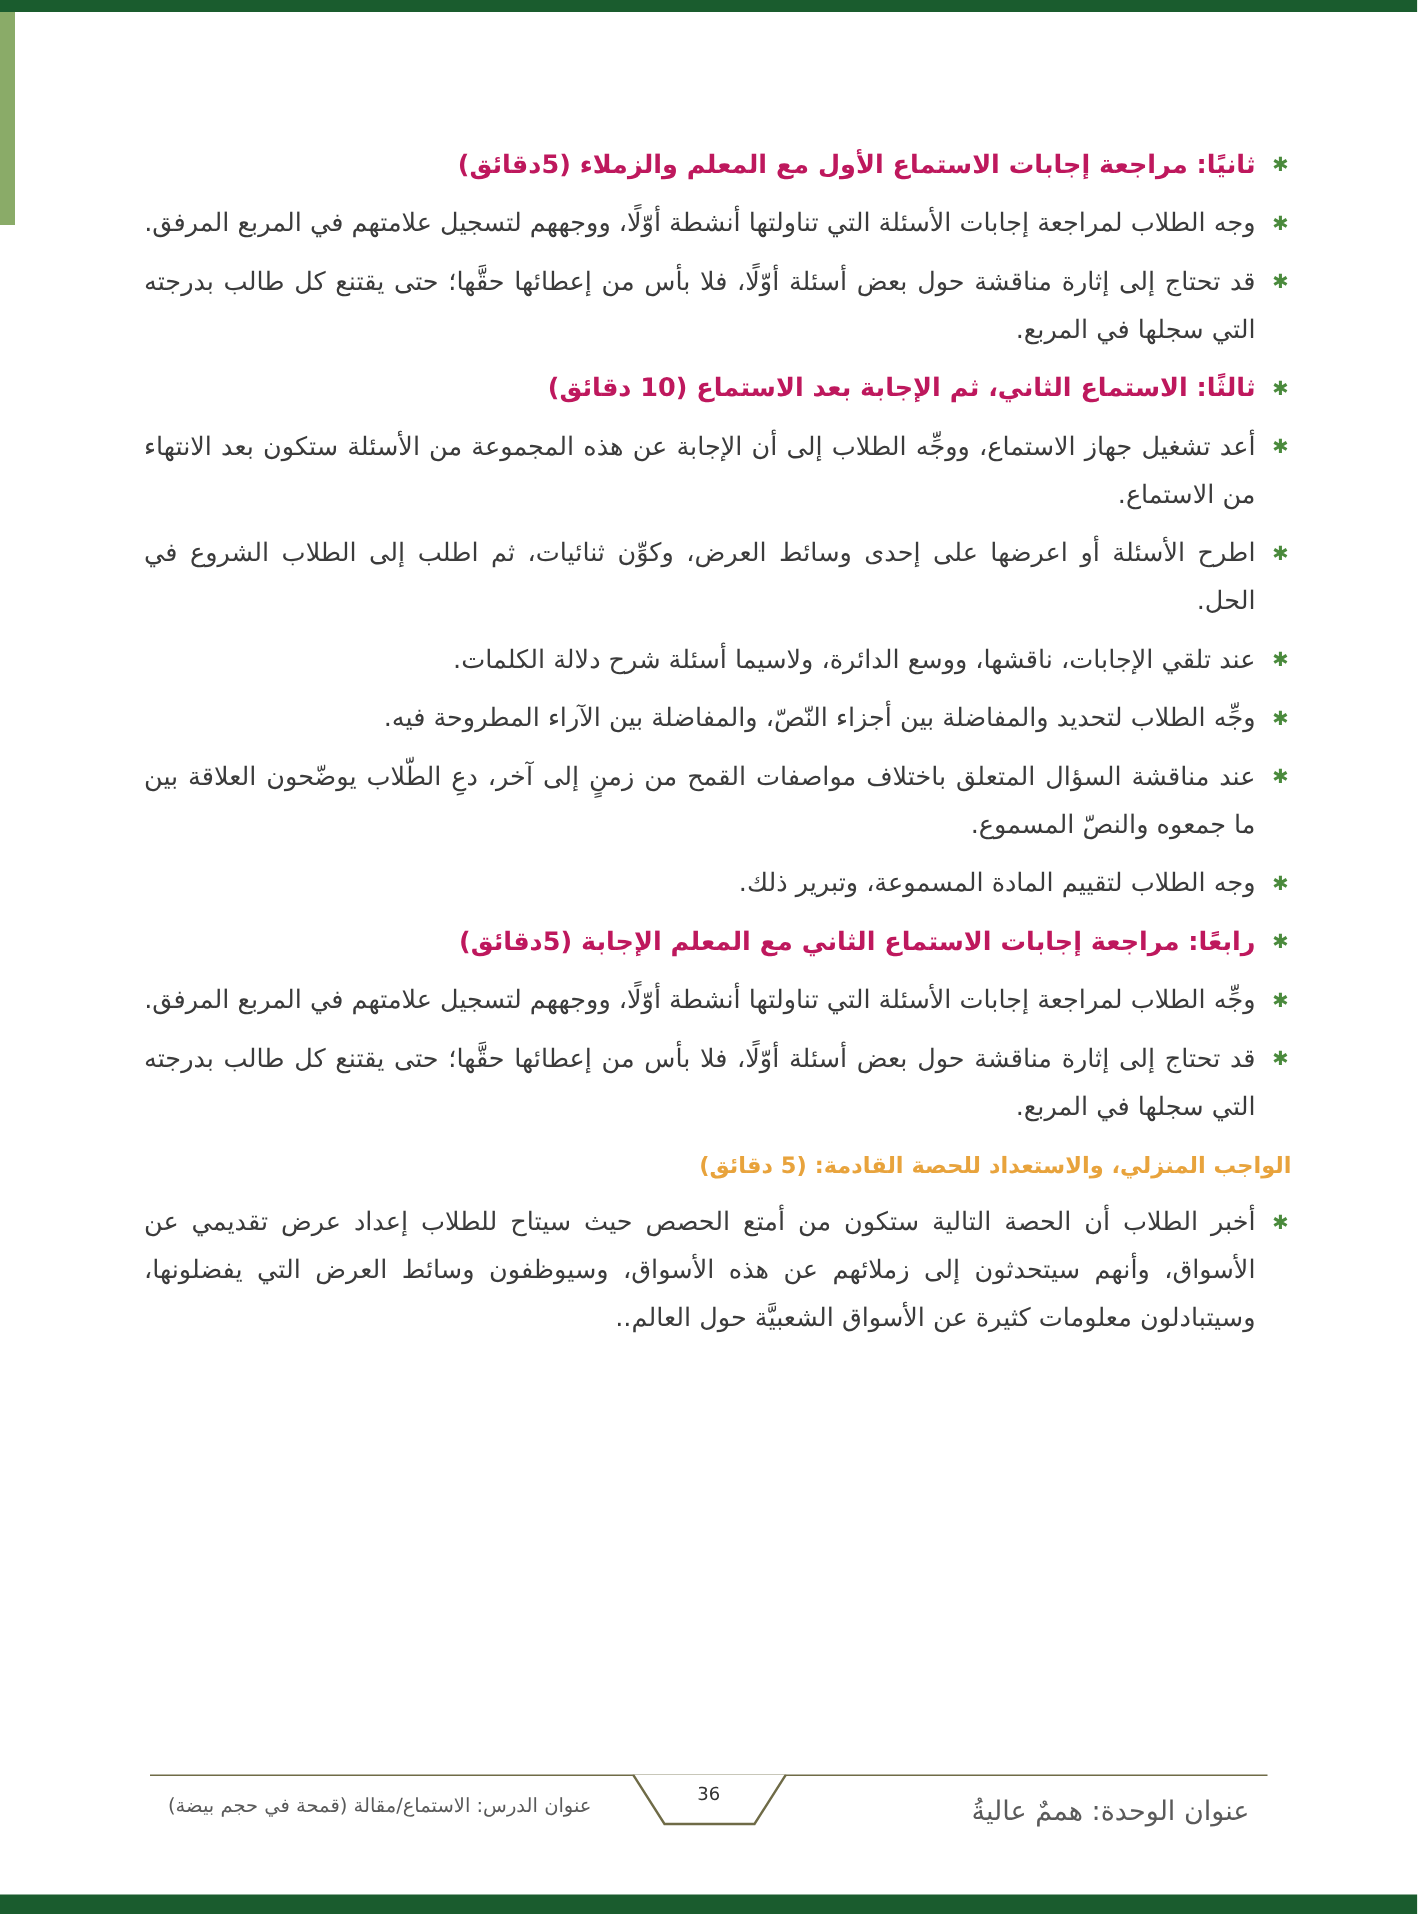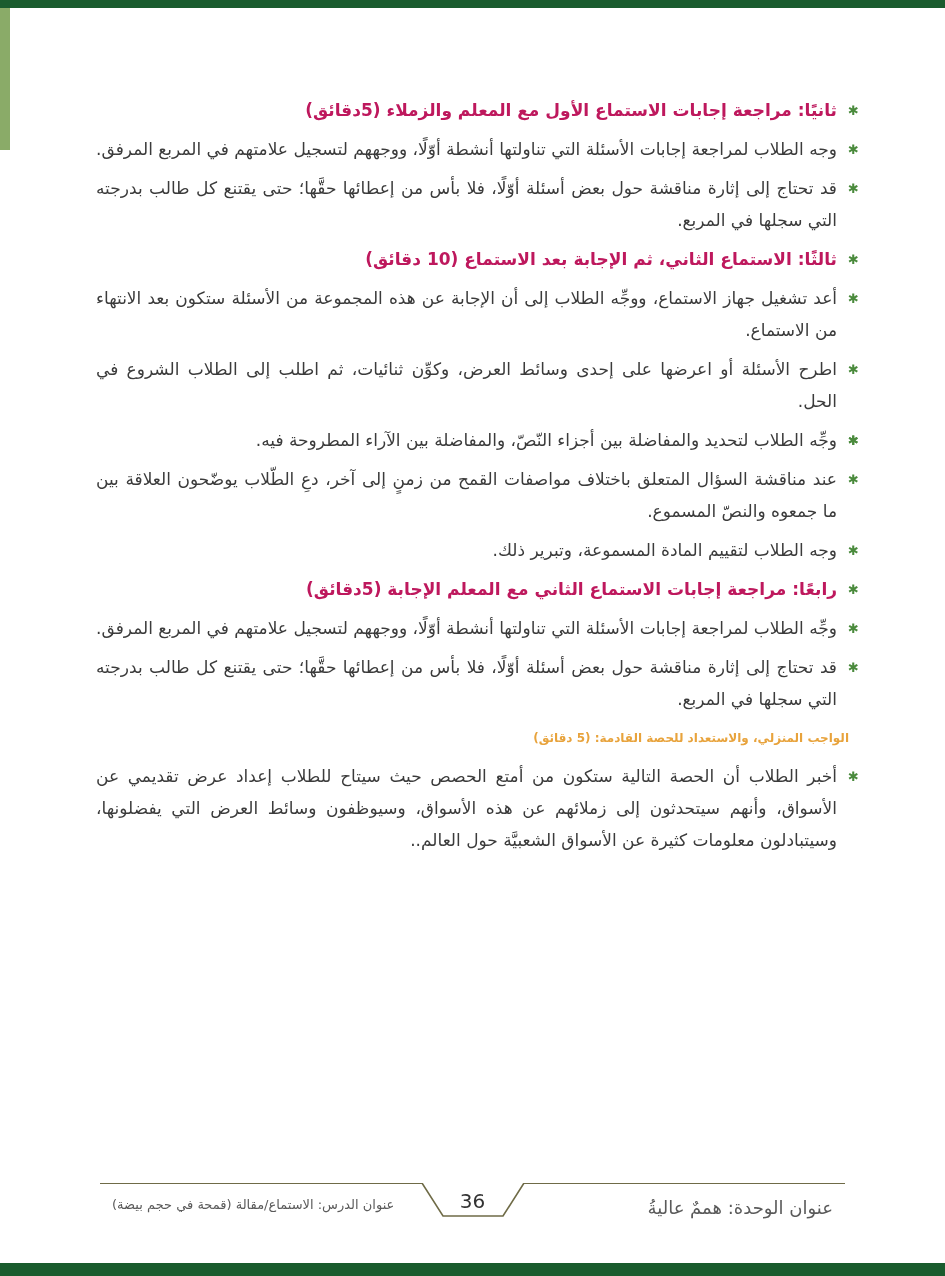--- a/index.html
+++ b/index.html
@@ -35,42 +35,42 @@
     right:2px; top:1px;
     color:var(--c-bullet,#4a8a3c);
     font-size:13px;
     line-height:32px;
   }
   .bullet-item.bold .item-text { font-weight:bold; color:#be185d; }
 
   .section-heading {
     color:var(--c-heading,#e8a33c);
     font-weight:bold;
-    font-size:12px;
+    font-size:15px;
     line-height:32px;
     text-align:right;
-    margin:6px 12px 6px;
+    margin:6px 0 6px;
   }
 
   
   .footer { position:absolute; left:0; right:0; bottom:13px; height:80px; }
   .footer-rule {
     position:absolute; top:0; left:100px; right:100px;
     border-top:1.5px solid var(--c-line,#6f6b47);
   }
   .page-tab {
     position:absolute; top:0px; left:50%;
     transform:translateX(-50%);
     width:112px; height:38px;
   }
   .page-tab svg { display:block; }
   .page-tab .page-num {
     position:absolute; top:6px; left:0; right:0;
     text-align:center;
-    font-size:20px;
+    font-size:12px;
     color:#333333;
   }
   .footer-left {
     position:absolute; top:14px; left:112px;
     font-size:13px; color:#5a5a5a;
     direction:rtl;
     text-align:center;
   }
   .footer-right {
     position:absolute; top:14px; right:112px;
@@ -87,21 +87,21 @@
   <div class="left-strip"></div>
 
   <main class="content">
     <div id="content-list">
         <div class="bullet-item bold"><span class="star">✱</span><span class="item-text">ثانيًا: مراجعة إجابات الاستماع الأول مع المعلم والزملاء (5دقائق)</span></div>
         <div class="bullet-item"><span class="star">✱</span><span class="item-text">وجه الطلاب لمراجعة إجابات الأسئلة التي تناولتها أنشطة أوّلًا، ووجههم لتسجيل علامتهم في المربع المرفق.</span></div>
         <div class="bullet-item"><span class="star">✱</span><span class="item-text">قد تحتاج إلى إثارة مناقشة حول بعض أسئلة أوّلًا، فلا بأس من إعطائها حقَّها؛ حتى يقتنع كل طالب بدرجته التي سجلها في المربع.</span></div>
         <div class="bullet-item bold"><span class="star">✱</span><span class="item-text">ثالثًا: الاستماع الثاني، ثم الإجابة بعد الاستماع (10 دقائق)</span></div>
         <div class="bullet-item"><span class="star">✱</span><span class="item-text">أعد تشغيل جهاز الاستماع، ووجِّه الطلاب إلى أن الإجابة عن هذه المجموعة من الأسئلة ستكون بعد الانتهاء من الاستماع.</span></div>
         <div class="bullet-item"><span class="star">✱</span><span class="item-text">اطرح الأسئلة أو اعرضها على إحدى وسائط العرض، وكوِّن ثنائيات، ثم اطلب إلى الطلاب الشروع في الحل.</span></div>
-        <div class="bullet-item"><span class="star">✱</span></div>
+        <div class="bullet-item"><span class="star">✱</span><span class="item-text">عند تلقي الإجابات، ناقشها، ووسع الدائرة، ولاسيما أسئلة شرح دلالة الكلمات.</span></div>
         <div class="bullet-item"><span class="star">✱</span><span class="item-text">وجِّه الطلاب لتحديد والمفاضلة بين أجزاء النّصّ، والمفاضلة بين الآراء المطروحة فيه.</span></div>
         <div class="bullet-item"><span class="star">✱</span><span class="item-text">عند مناقشة السؤال المتعلق باختلاف مواصفات القمح من زمنٍ إلى آخر، دعِ الطّلاب يوضّحون العلاقة بين ما جمعوه والنصّ المسموع.</span></div>
         <div class="bullet-item"><span class="star">✱</span><span class="item-text">وجه الطلاب لتقييم المادة المسموعة، وتبرير ذلك.</span></div>
         <div class="bullet-item bold"><span class="star">✱</span><span class="item-text">رابعًا: مراجعة إجابات الاستماع الثاني مع المعلم الإجابة (5دقائق)</span></div>
         <div class="bullet-item"><span class="star">✱</span><span class="item-text">وجِّه الطلاب لمراجعة إجابات الأسئلة التي تناولتها أنشطة أوّلًا، ووجههم لتسجيل علامتهم في المربع المرفق.</span></div>
         <div class="bullet-item"><span class="star">✱</span><span class="item-text">قد تحتاج إلى إثارة مناقشة حول بعض أسئلة أوّلًا، فلا بأس من إعطائها حقَّها؛ حتى يقتنع كل طالب بدرجته التي سجلها في المربع.</span></div>
         <div class="section-heading">الواجب المنزلي، والاستعداد للحصة القادمة: (5 دقائق)</div>
         <div class="bullet-item"><span class="star">✱</span><span class="item-text">أخبر الطلاب أن الحصة التالية ستكون من أمتع الحصص حيث سيتاح للطلاب إعداد عرض تقديمي عن الأسواق، وأنهم سيتحدثون إلى زملائهم عن هذه الأسواق، وسيوظفون وسائط العرض التي يفضلونها، وسيتبادلون معلومات كثيرة عن الأسواق الشعبيَّة حول العالم..</span></div>
       </div>
   </main>

